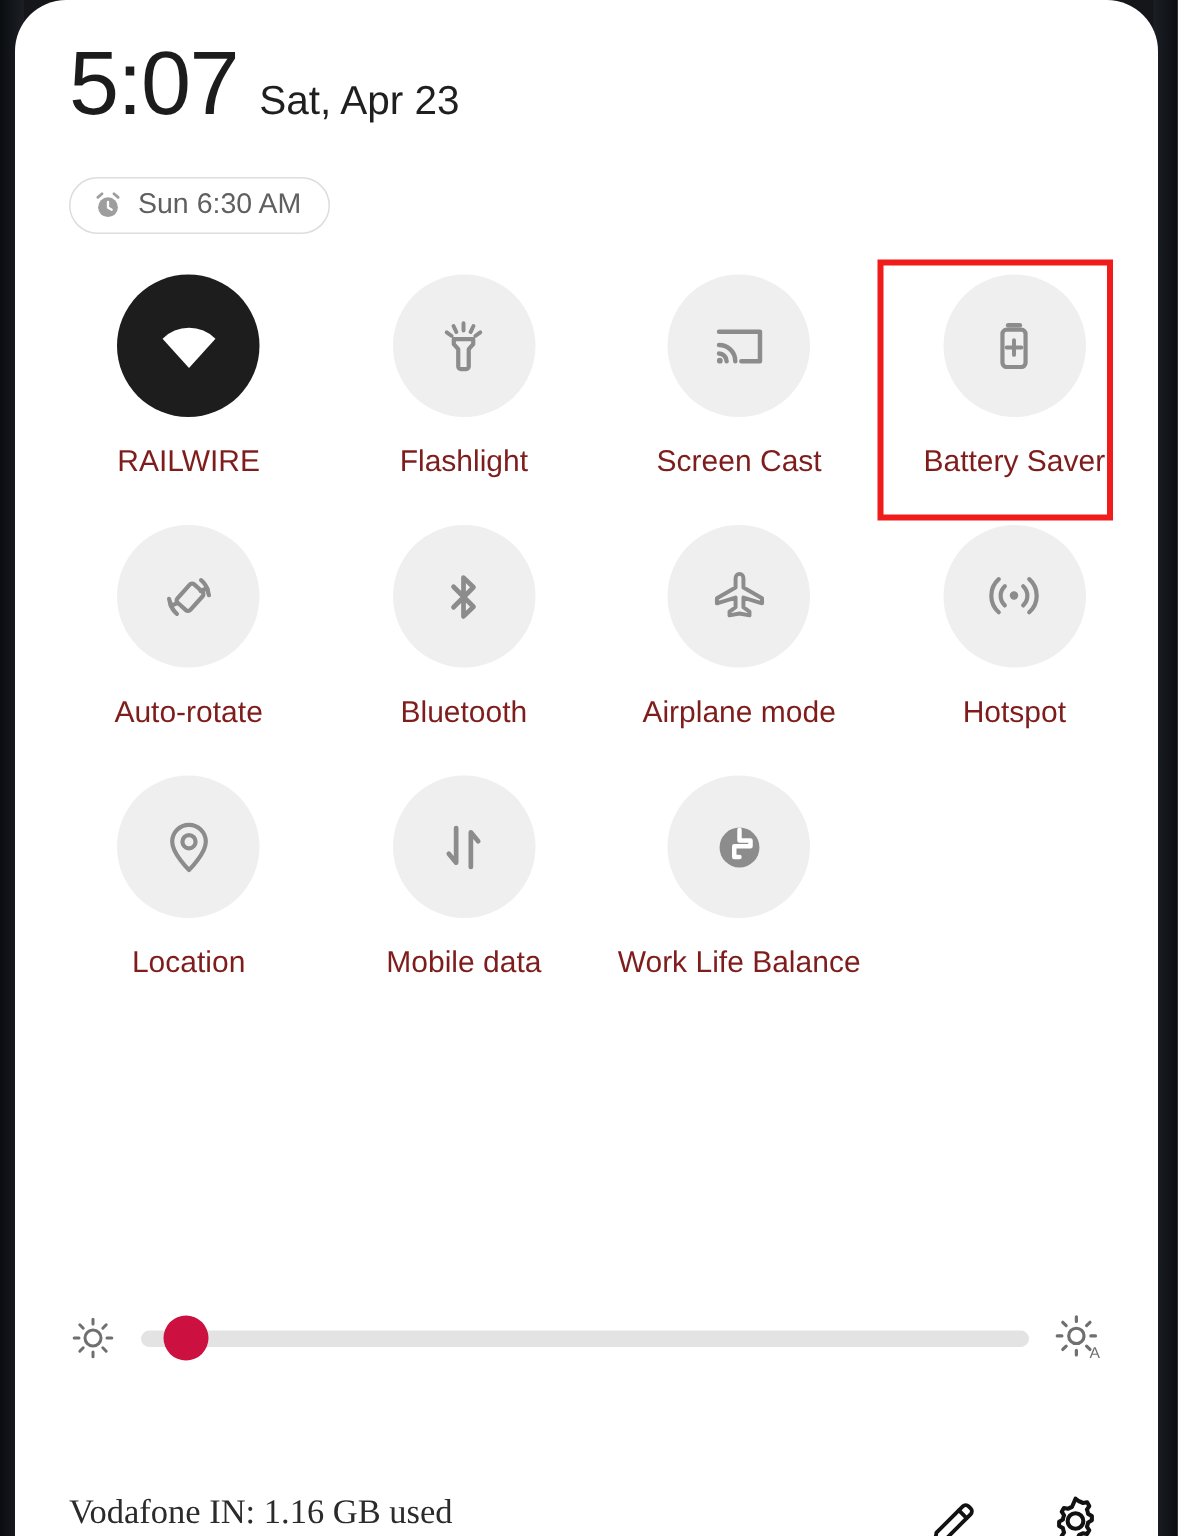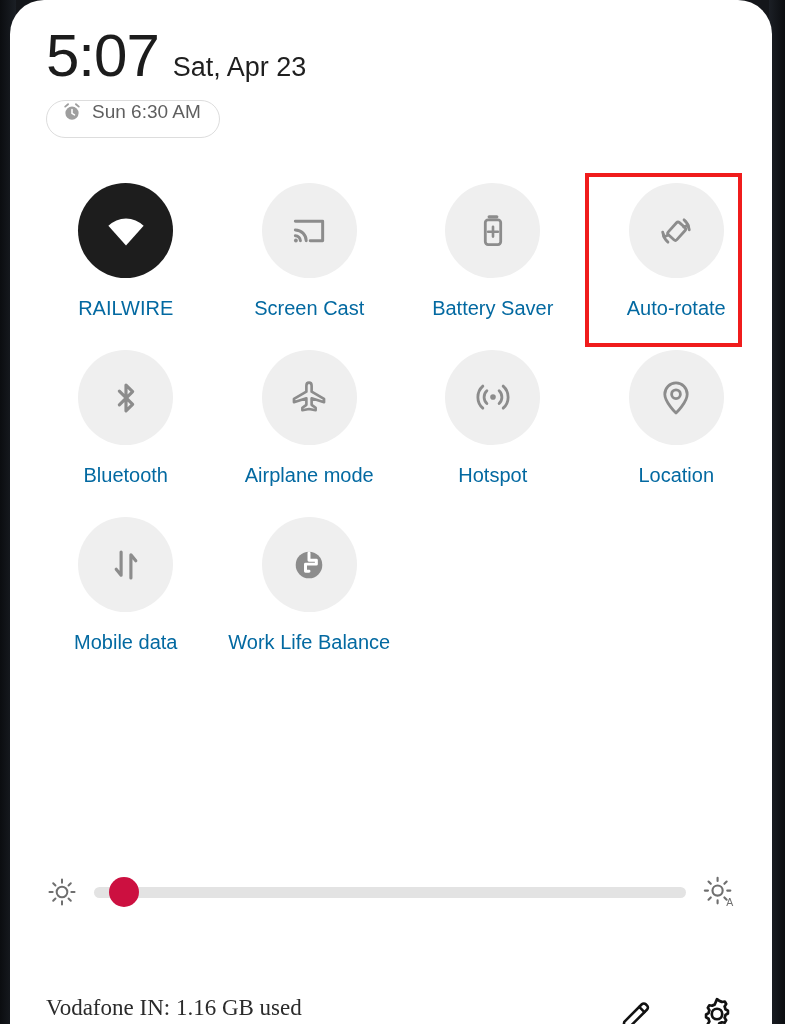--- a/index.html
+++ b/index.html
@@ -65,23 +65,23 @@
     color: #1c1c1c;
     letter-spacing: -1px;
   }
   .clock-date {
     font-size: 27px;
     font-weight: 400;
     color: #1f1f1f;
   }
 
   .alarm-chip {
-    margin-top: 14px;
+    margin-top: 32px;
     display: inline-flex;
-    align-items: flex-start;
+    align-items: center;
     gap: 9px;
     height: 38px;
     padding: 0 18px 0 14px;
     border: 1px solid #dddddd;
     border-radius: 19px;
     background: #ffffff;
   }
   .alarm-chip-text {
     font-size: 19px;
     color: #5f5f5f;
@@ -110,21 +110,21 @@
     display: flex;
     align-items: center;
     justify-content: center;
   }
   .tile.active .tile-circle {
     background: #1d1d1d;
   }
   .tile-label {
     margin-top: 19px;
     font-size: 20px;
-    color: #0369a1;
+    color: #7f1d1d;
     text-align: center;
     white-space: nowrap;
   }
   .tile-icon svg { display: block; }
 
   
   .highlight-box {
     position: absolute;
     left: 585px;
     top: 173px;
@@ -219,20 +219,31 @@
           <span class="tile-icon">
             <svg width="46" height="46" viewBox="0 0 24 24">
               <path d="M12 19.5 2.8 9.3a13 13 0 0 1 18.4 0L12 19.5z" fill="#ffffff"></path>
             </svg>
           </span>
         </div>
         <div class="tile-label">RAILWIRE</div>
       </div>
 
 
+      <div class="tile">
+        <div class="tile-circle">
+          <span class="tile-icon">
+            <svg width="42" height="42" viewBox="0 0 24 24">
+              <path d="M8.3 9.2h7.4v1.9l-1.7 1.9v6.6a1 1 0 0 1-1 1h-2a1 1 0 0 1-1-1v-6.6L8.3 11.1z" fill="none" stroke="#8c8c8c" stroke-width="1.6" stroke-linejoin="round"></path>
+              <path d="M12 3.1v2.8M8.2 4.2l1.1 2.3M15.8 4.2l-1.1 2.3M5.6 6.6l1.9 1.4M18.4 6.6l-1.9 1.4" stroke="#8c8c8c" stroke-width="1.5" stroke-linecap="round"></path>
+            </svg>
+          </span>
+        </div>
+        <div class="tile-label">Flashlight</div>
+      </div>
 
       <div class="tile">
         <div class="tile-circle">
           <span class="tile-icon">
             <svg width="42" height="42" viewBox="0 0 24 24">
               <path d="M4.2 6.4h15.6v11.2h-7.1" fill="none" stroke="#8c8c8c" stroke-width="1.7" stroke-linecap="round" stroke-linejoin="round"></path>
               <path d="M4.2 11.4a6.2 6.2 0 0 1 6.2 6.2" fill="none" stroke="#8c8c8c" stroke-width="1.7" stroke-linecap="round"></path>
               <path d="M4.2 14.7a2.9 2.9 0 0 1 2.9 2.9" fill="none" stroke="#8c8c8c" stroke-width="1.7" stroke-linecap="round"></path>
               <circle cx="4.5" cy="17.4" r="1.1" fill="#8c8c8c"></circle>
             </svg>

